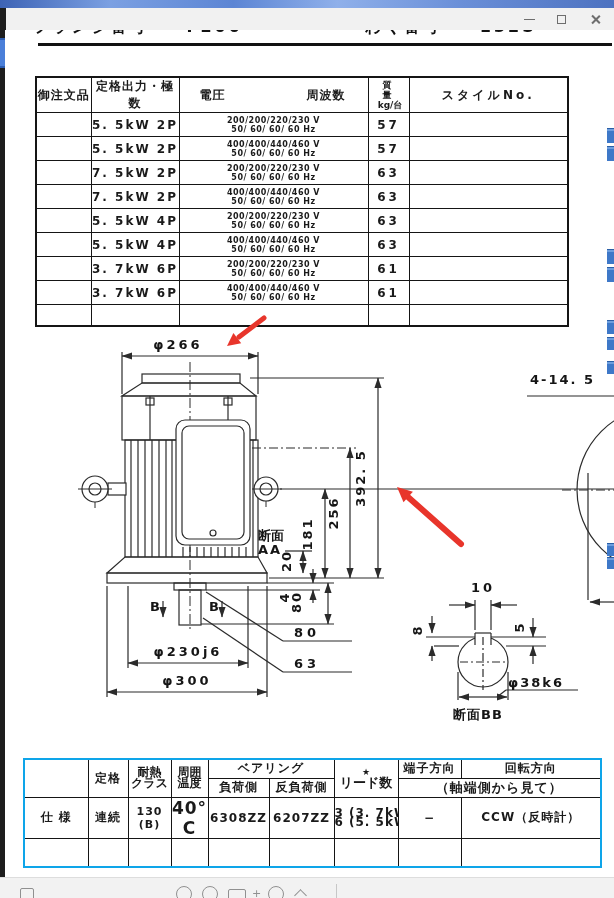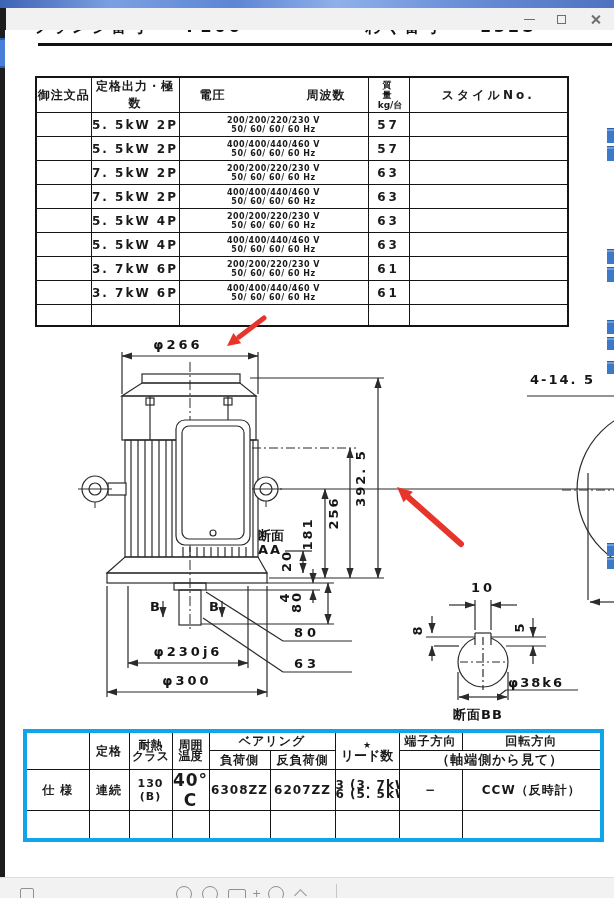--- a/index.html
+++ b/index.html
@@ -45,21 +45,21 @@
   .ot-empty { height:21px; }
   .vh-wrap { display:flex; justify-content:space-between; padding:0 22px 0 20px; font-weight:bold; }
   .mass-head { font-size:9px; line-height:10px; letter-spacing:0; text-align:left; padding-left:3px; font-weight:bold; }
   .mass-head .m1 { letter-spacing:6px; }
   .cell-output { font-size:12px; font-weight:600; letter-spacing:2px; }
   .cell-volt { font-size:8px; line-height:9px; font-weight:600; letter-spacing:0.5px; white-space:nowrap; }
   .cell-mass { font-size:12px; font-weight:600; letter-spacing:3px; }
   .style-head { letter-spacing:3px; }
 
   
-  .spec-table { position:absolute; left:18px; top:699px; width:577px; border:4px solid #0ea5e9; }
+  .spec-table { position:absolute; left:18px; top:728px; width:577px; border:2px solid #0ea5e9; }
   .spec-table td { text-align:center; vertical-align:middle; font-size:12px; }
   .sp-h { font-weight:bold; letter-spacing:1px; }
   .sp-h2 { font-size:10px; line-height:11px; font-weight:bold; }
   .sp-star { font-size:9px; line-height:9px; }
   .sp-leads-h { font-size:13px; line-height:12px; font-weight:bold; }
   .row-h1 td { height:19px; } .row-h2 td { height:19px; }
   .row-data td { height:29px; letter-spacing:1px; font-weight:600; }
   .row-empty td { height:29px; }
   .sp-label { font-size:13px; letter-spacing:8px; font-weight:bold; }
   .sp-leads { font-size:8px; line-height:9px; letter-spacing:0; font-weight:600; white-space:nowrap; }

